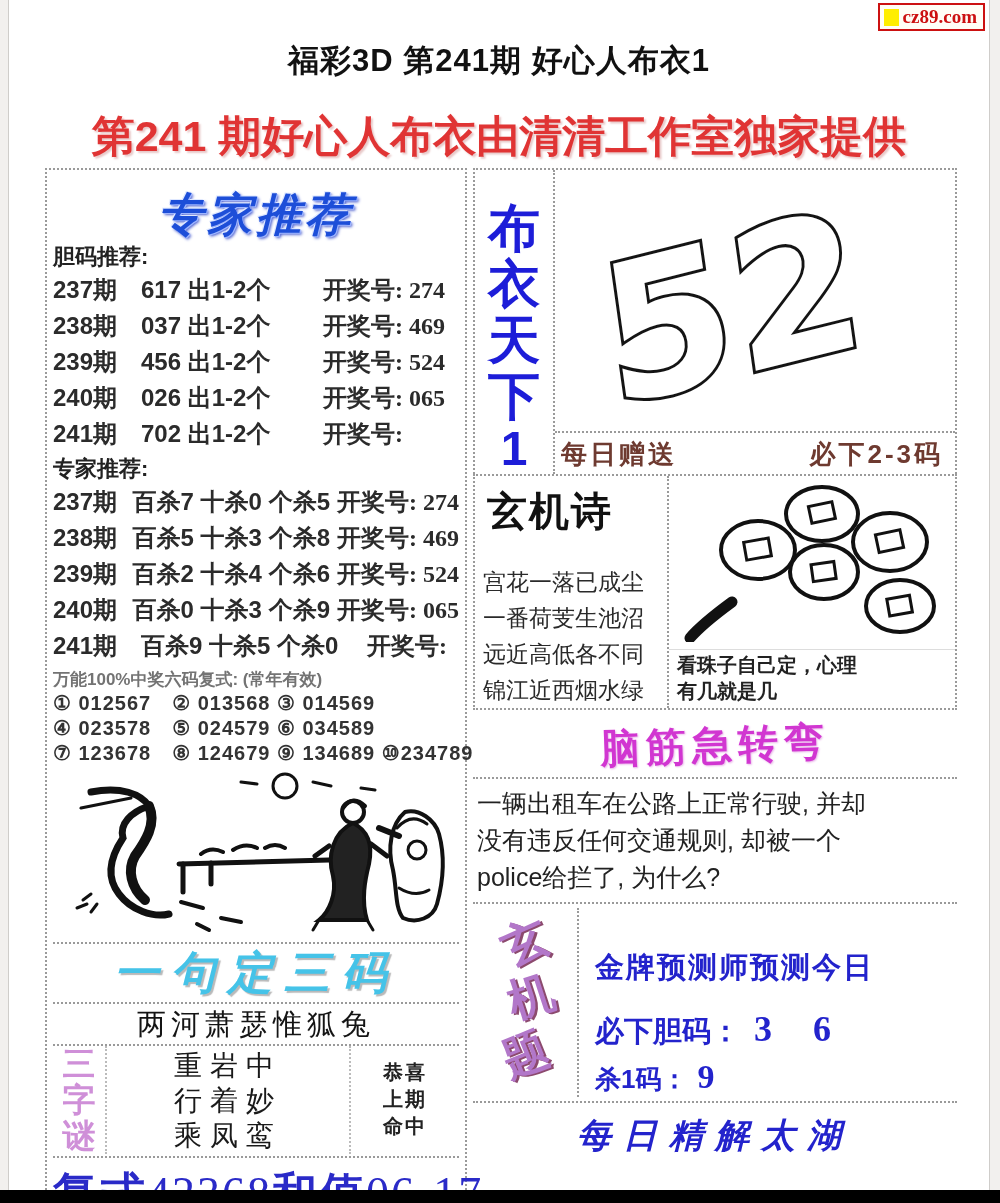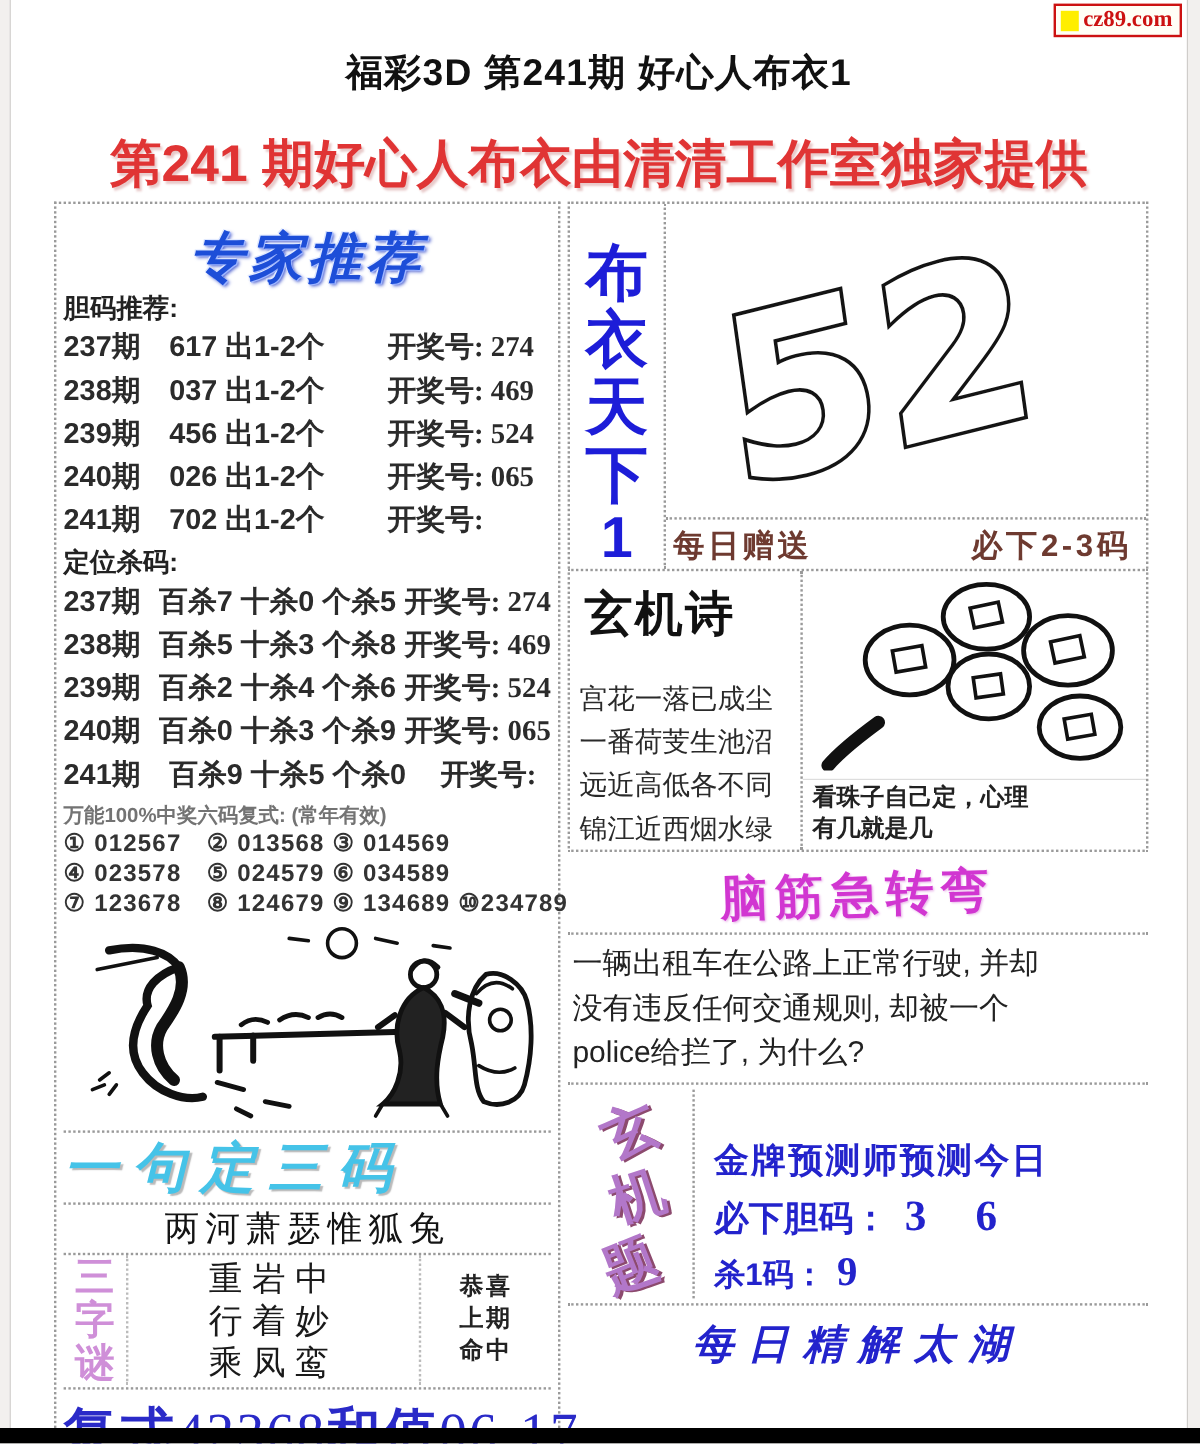--- a/index.html
+++ b/index.html
@@ -53,21 +53,21 @@
   .row{display:flex;font-weight:bold;color:#2b2b2b;font-size:24px;line-height:36px;white-space:nowrap;}
   .row .p{width:88px;}
   .row .k{width:182px;}
   .row .k2{width:226px;}
   .row .r{flex:1;font-family:Liberation Serif, serif;}
   .wn-label{font-size:17px;font-weight:bold;color:#737373;margin-top:4px;}
   .combo{font-size:20px;font-weight:bold;color:#333;line-height:25px;letter-spacing:1px;white-space:nowrap;}
   .ink{display:block;margin:6px auto 2px auto;}
   .oneline-box{border-top:2px dotted #9a9a9a;border-bottom:2px dotted #9a9a9a;margin-top:4px;padding:2px 0;}
   .oneline{
-    text-align:left;font-size:45px;font-weight:bold;color:#45c3e8;
+    text-align:center;font-size:45px;font-weight:bold;color:#45c3e8;
     letter-spacing:12px;line-height:1.2;font-style:italic;
     text-shadow:2px 2px 1px #b9b9b9;white-space:nowrap;
   }
   .phrase{text-align:center;font-size:29px;color:#141414;letter-spacing:5px;line-height:40px;font-weight:500;}
   .sz-box{border-top:2px dotted #9a9a9a;display:flex;min-height:108px;}
   .sz-label{width:52px;display:flex;flex-direction:column;align-items:center;justify-content:center;border-right:2px dotted #bbb;}
   .sz-label span{font-size:33px;font-weight:bold;color:#cf8fd8;line-height:36px;}
   .sz-mid{flex:1;text-align:center;padding-top:2px;}
   .sz-mid div{font-size:28px;color:#1a1a1a;letter-spacing:8px;line-height:35px;}
   .sz-note{width:108px;border-left:2px dotted #bbb;display:flex;flex-direction:column;justify-content:center;align-items:center;}
@@ -107,21 +107,21 @@
   .boxF .xl{width:104px;display:flex;flex-direction:column;align-items:center;padding-top:6px;}
   .boxF .xl span{
     font-size:46px;font-weight:bold;color:#b277c9;line-height:56px;
     text-shadow:2px 2px 0 #8c4a6e;display:inline-block;
   }
   .boxF .xl span:nth-child(1){transform:rotate(-24deg);}
   .boxF .xl span:nth-child(2){transform:rotate(-18deg) translateX(6px);}
   .boxF .xl span:nth-child(3){transform:rotate(-22deg);}
   .boxF .pred{flex:1;border-left:2px dotted #9a9a9a;padding:40px 0 0 16px;}
   .pred .l1{font-size:29px;font-weight:bold;color:#2323cc;letter-spacing:2px;white-space:nowrap;}
-  .pred .l2{font-size:29px;font-weight:bold;color:#2323cc;margin-top:4px;}
+  .pred .l2{font-size:29px;font-weight:bold;color:#2323cc;margin-top:20px;}
   .pred .l2 .v{font-family:"Liberation Serif",serif;font-size:36px;letter-spacing:16px;margin-left:14px;font-weight:bold;}
   .pred .l3{font-size:26px;font-weight:bold;color:#2323cc;margin-top:6px;}
   .pred .l3 .v{font-family:"Liberation Serif",serif;font-size:34px;margin-left:10px;font-weight:bold;}
   .daily{
     text-align:center;font-size:34px;font-weight:bold;font-style:italic;color:#2323cc;
     letter-spacing:12px;font-family:"Liberation Serif",serif;padding:6px 0 8px 0;white-space:nowrap;
   }
 </style>
 </head>
 <body>
@@ -162,21 +162,21 @@
         <span class="p">240期</span>
         <span class="k">026 出1-2个</span>
         <span class="r">开奖号: 065</span>
       </div>
       <div class="row">
         <span class="p">241期</span>
         <span class="k">702 出1-2个</span>
         <span class="r">开奖号:</span>
       </div>
 
-      <div class="lbl">定位杀码:</div>
+      <div class="lbl">专家推荐:</div>
       <div class="row">
         <span class="p">237期</span>
         <span class="k2">百杀7 十杀0 个杀5</span>
         <span class="r">开奖号: 274</span>
       </div>
       <div class="row">
         <span class="p">238期</span>
         <span class="k2">百杀5 十杀3 个杀8</span>
         <span class="r">开奖号: 469</span>
       </div>

